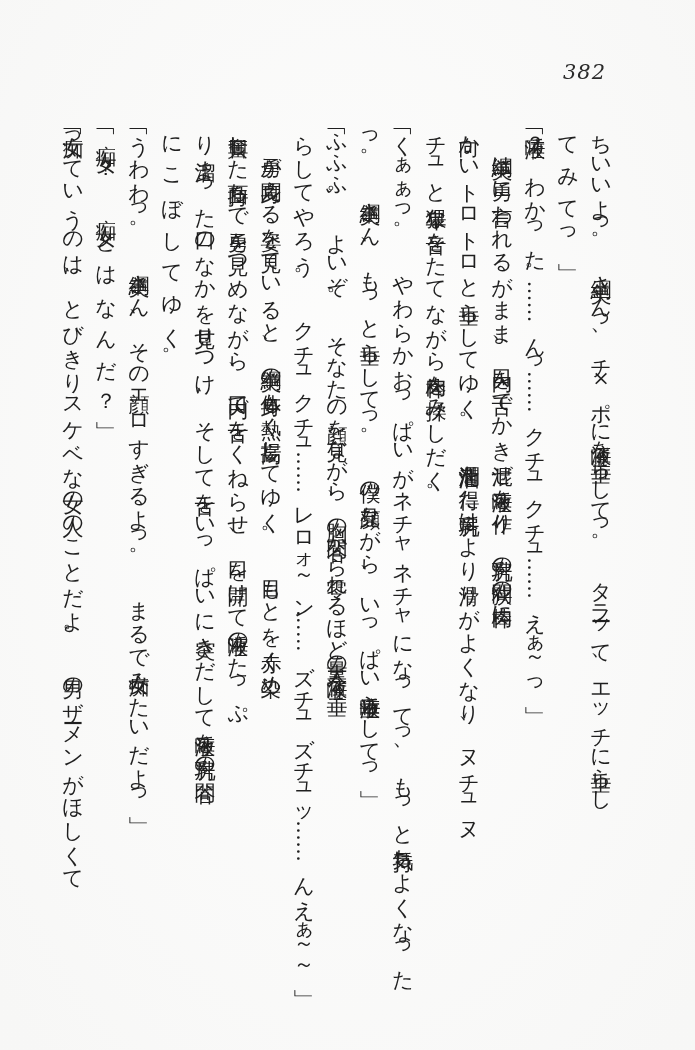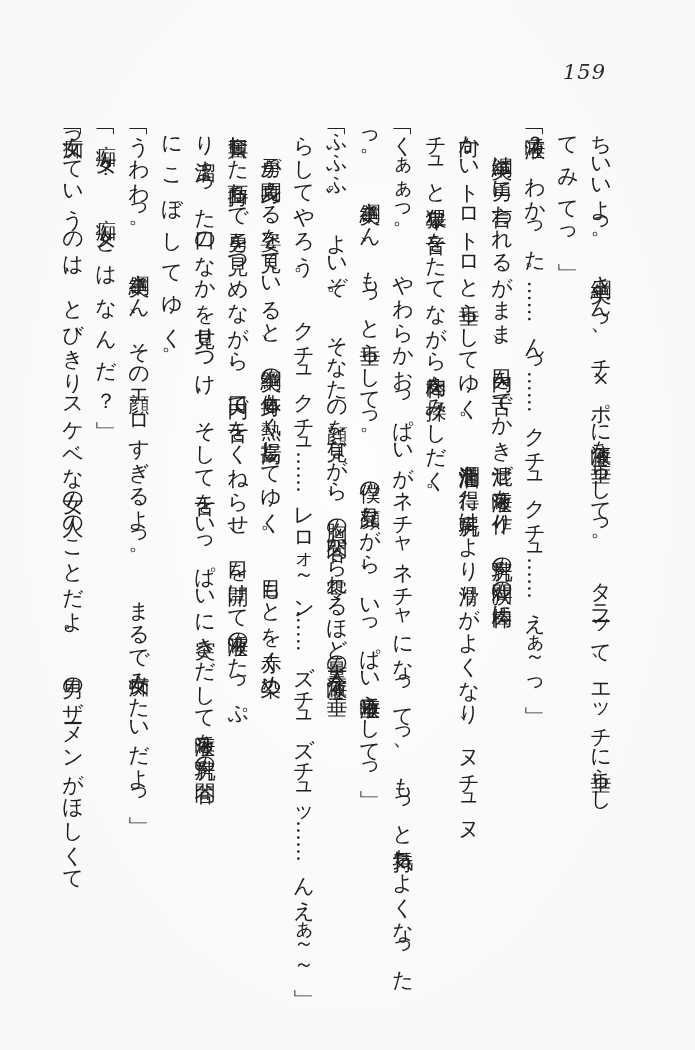--- a/index.html
+++ b/index.html
@@ -56,21 +56,21 @@
     letter-spacing: -2.5px;
   }
   .text-line.loose {
     letter-spacing: 8px;
   }
 </style>
 </head>
 <body>
 
 <div class="page">
-  <div class="page-number">159</div>
+  <div class="page-number">382</div>
   <div class="text-block">
       <p class="text-line tight">ちいいよっ。　美綱さんっ、チ×ポに唾液を垂らしてっ。　タラーッて、エッチに垂らし</p>
       <p class="text-line loose">てみてっ」</p>
       <p class="text-line">「唾液？　わかった。……んっ……クチュクチュ……えぁ～っ」</p>
       <p class="text-line">　美綱は勇に言われるがまま、口内を舌でかき混ぜ唾液を作り、乳房の狭間の肉棒に</p>
       <p class="text-line">向かいトロトロと垂らしてゆく。　潤滑油を得た乳房はより滑りがよくなり、ヌチュヌ</p>
       <p class="text-line">チュと卑猥な音をたてながら肉棒を揉みしだく。</p>
       <p class="text-line">「くぁぁっ。　やわらかおっぱいがネチャネチャになってっ、もっと気持ちよくなった</p>
       <p class="text-line">っ。　美綱さん、もっと垂らしてっ。　僕の顔見ながら、いっぱい唾液垂らしてっ」</p>
       <p class="text-line tight">「ふふふ。　よいぞ。　そなたの顔を見ながら、胸の谷間から零れるほど大量の唾液を垂</p>

